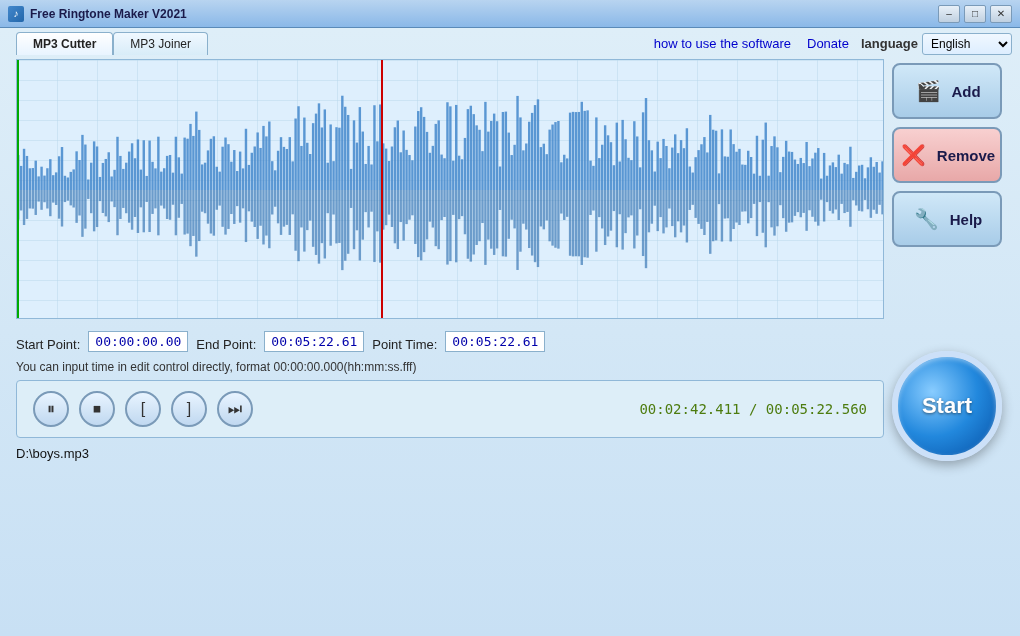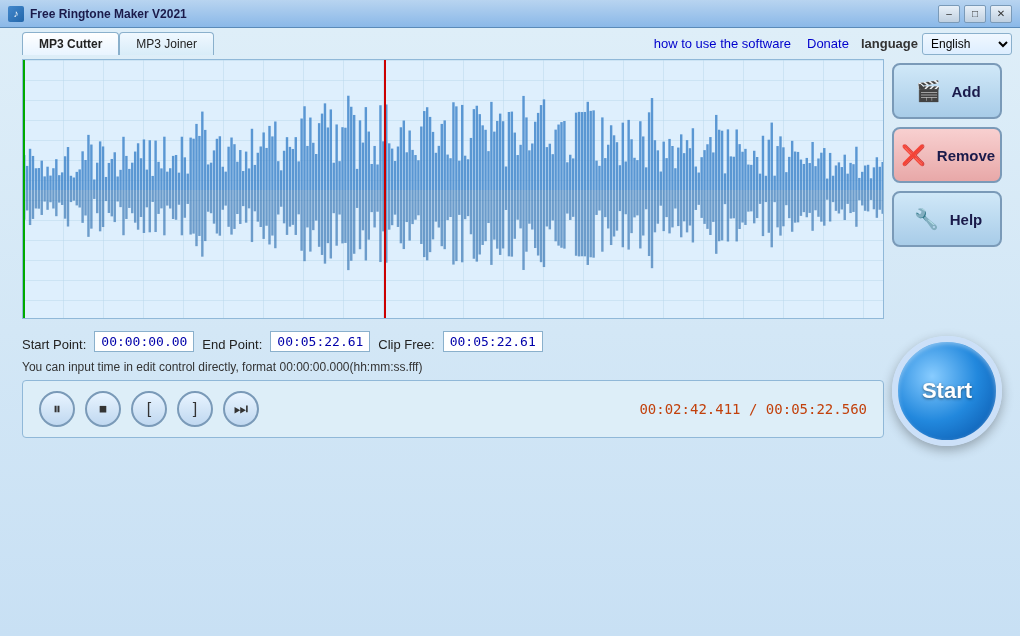--- a/index.html
+++ b/index.html
@@ -56,21 +56,21 @@
       justify-content: center;
       cursor: pointer;
       font-size: 10px;
       color: #333;
     }
 
     
     .main-window {
       background: linear-gradient(to bottom, #deeef8 0%, #c8e0f4 100%);
       height: calc(636px - 28px);
-      padding: 4px 8px 8px 22px;
+      padding: 4px 8px 8px 16px;
     }
 
     
     .tabbar {
       display: flex;
       align-items: center;
       margin-bottom: 4px;
       gap: 0;
     }
     .tab {
@@ -243,21 +243,21 @@
       display: flex;
       align-items: center;
       justify-content: center;
       cursor: pointer;
       font-size: 16px;
       color: #333;
     }
     .time-display {
       font-family: monospace;
       font-size: 14px;
-      color: #c2410c;
+      color: #4d7c0f;
       margin-left: auto;
     }
 
     
     .output-row {
       display: flex;
       align-items: center;
       gap: 8px;
       margin-bottom: 4px;
     }
@@ -969,40 +969,41 @@
         </svg>
         <div class="start-marker"></div>
         <div class="playhead"></div>
       </div>
 
       <div class="time-row">
         <span class="time-label">Start Point:</span>
         <input class="time-input" type="text" value="00:00:00.000" style="">
         <span class="time-label">End Point:</span>
         <input class="time-input" type="text" value="00:05:22.612" style="">
-        <span class="time-label">Clip Free:</span>
+        <span class="time-label">Point Time:</span>
         <input class="time-input" type="text" value="00:05:22.612" style="">
       </div>
 
       <div class="help-text">You can input time in edit control directly, format 00:00:00.000(hh:mm:ss.fff)</div>
 
       <div class="controls-area">
         <div class="ctrl-btn">⏸</div>
         <div class="ctrl-btn">⏹</div>
         <div class="ctrl-btn">[</div>
         <div class="ctrl-btn">]</div>
         <div class="ctrl-btn">⏭</div>
         <div class="time-display">
           <span>00:02:42.411</span>
           <span> / </span>
           <span>00:05:22.560</span>
         </div>
       </div>
 
 
+      <div class="file-path">D:\boys.mp3</div>
 
     </div>
 
     <div class="right-panel">
 
       <div class="action-btn btn-add">
         <div class="btn-icon">🎬</div>
         <span>Add</span>
       </div>
 

